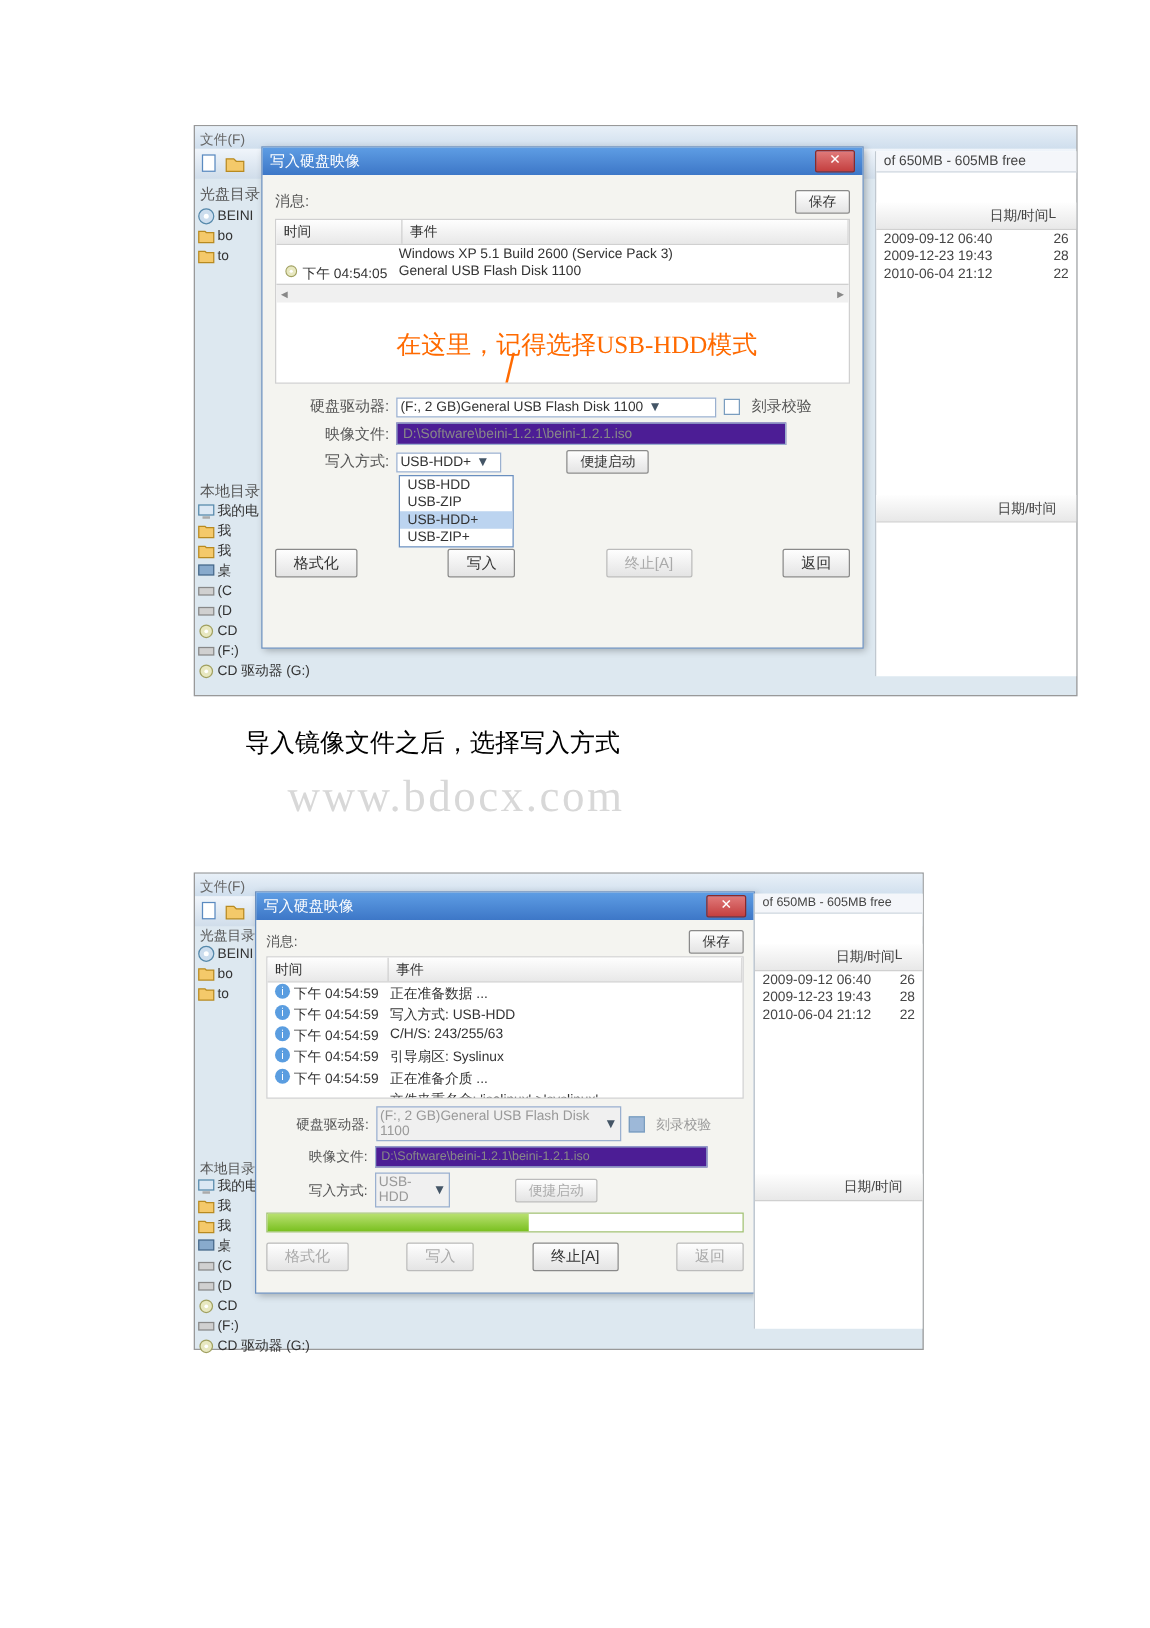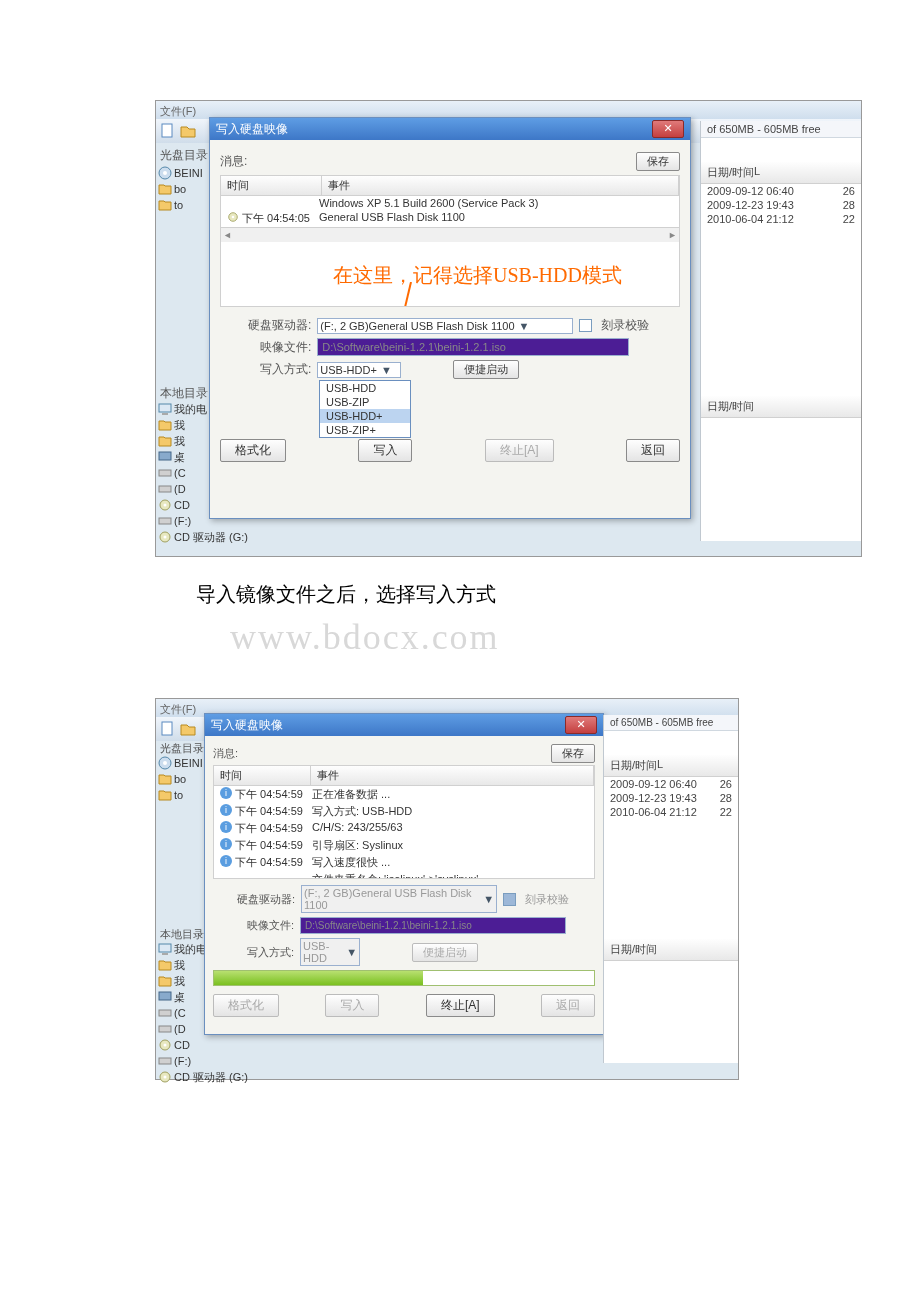--- a/index.html
+++ b/index.html
@@ -31,21 +31,21 @@
 .loghead{display:flex;font-size:11px;color:#333;background:linear-gradient(#fefefe,#e8e8e8);border-bottom:1px solid #d0d0d0}
 .loghead div{padding:2px 6px;border-right:1px solid #d0d0d0}
 .logrow{display:flex;font-size:11px;color:#333;padding:1px 0}
 .logrow .t{width:88px;padding-left:6px;display:flex;gap:3px}
 .logrow .e{flex:1;padding-left:4px}
 .scrollx{height:14px;background:#f0f0f0;border-top:1px solid #d0d0d0;display:flex;align-items:center;justify-content:space-between;font-size:9px;color:#888;padding:0 2px}
 .chk{width:11px;height:11px;border:1px solid #7a9dbf;background:#fff;display:inline-block;vertical-align:middle;margin-right:3px}
 .chk.on{background:#9db8d8}
 .rightpane{position:absolute;right:0;top:20px;width:160px;background:#fff;border-left:1px solid #c0c8d0;font-size:11px;color:#444}
 .rp-free{padding:2px 6px;background:#f4f6fa;border-bottom:1px solid #d0d8e0}
-.rp-head{display:flex;justify-content:flex-start;padding:3px 6px;background:linear-gradient(#fefefe,#e8e8e8);border-bottom:1px solid #d0d0d0}
+.rp-head{display:flex;justify-content:flex-end;padding:3px 16px;background:linear-gradient(#fefefe,#e8e8e8);border-bottom:1px solid #d0d0d0}
 .rp-row{display:flex;justify-content:space-between;padding:1px 6px}
 .annotation{position:absolute;color:#ff6a00;font-size:20px;font-family:"SimSun";font-weight:400}
 .dropdown{position:absolute;border:1px solid #6a8fbf;background:#fff;font-size:11px;color:#333}
 .dropdown div{padding:1px 6px}
 .dropdown .hi{background:#bcd4f0}
 .caption{margin:24px 0 0 196px;font-size:20px;color:#000;font-family:Liberation Serif, serif}
 .watermark{margin:8px 0 0 230px;font-size:36px;color:#d8d8d8;letter-spacing:2px;font-family:Liberation Serif, serif}
 .progress{height:14px;border:1px solid #a0c070;background:#fff;position:relative;margin:2px 0 8px 0}
 .progress .fill{position:absolute;left:0;top:0;bottom:0;background:linear-gradient(#b8e070,#7ac020);width:55%}
 .btnrow{display:flex;gap:40px;justify-content:space-between;margin-top:8px}
@@ -177,21 +177,21 @@
                       <circle cx="7" cy="7" r="5" fill="#e8e8c0" stroke="#a0a060"></circle>
                       <circle cx="7" cy="7" r="1.5" fill="#fff"></circle>
                     </svg></span>下午 04:54:05</div>
                 <div class="e">General USB Flash Disk  1100</div>
               </div>
             </div>
     <div class="scrollx">
               <span>◄</span>
               <span>►</span>
             </div>
-    <div class="annotation" style="left:112px;top:86px">在这里，记得选择USB-HDD模式</div>
+    <div class="annotation" style="left:96px;top:86px">在这里，记得选择USB-HDD模式</div>
     <svg style="position:absolute;left:160px;top:106px" width="40" height="120" viewBox="0 0 40 120">
               <line x1="30" y1="0" x2="4" y2="110" stroke="#ff6a00" stroke-width="2"></line>
               <path d="M4 110 L10 100 L0 104 Z" fill="#ff6a00"></path>
             </svg>
    </div>
    <div class="row" style="margin-top:10px;padding-left:28px">
     <span class="lab">硬盘驱动器:</span>
     <span class="sel" style="width:250px">
               <span>(F:, 2 GB)General USB Flash Disk  1100</span>
               <span class="arr">▼</span>
@@ -381,21 +381,21 @@
               <div class="logrow">
                 <div class="t"><span class="infoico">i</span>下午 04:54:59</div>
                 <div class="e">C/H/S: 243/255/63</div>
               </div>
               <div class="logrow">
                 <div class="t"><span class="infoico">i</span>下午 04:54:59</div>
                 <div class="e">引导扇区: Syslinux</div>
               </div>
               <div class="logrow">
                 <div class="t"><span class="infoico">i</span>下午 04:54:59</div>
-                <div class="e">写入速度很快 ...</div>
+                <div class="e">正在准备介质 ...</div>
               </div>
               <div class="logrow">
                 <div class="t"></div>
                 <div class="e">文件夹重名命: 'isolinux'-&gt;'syslinux'</div>
               </div>
             </div>
 
    </div>
    <div class="row" style="margin-top:6px;padding-left:24px">
     <span class="lab">硬盘驱动器:</span>

